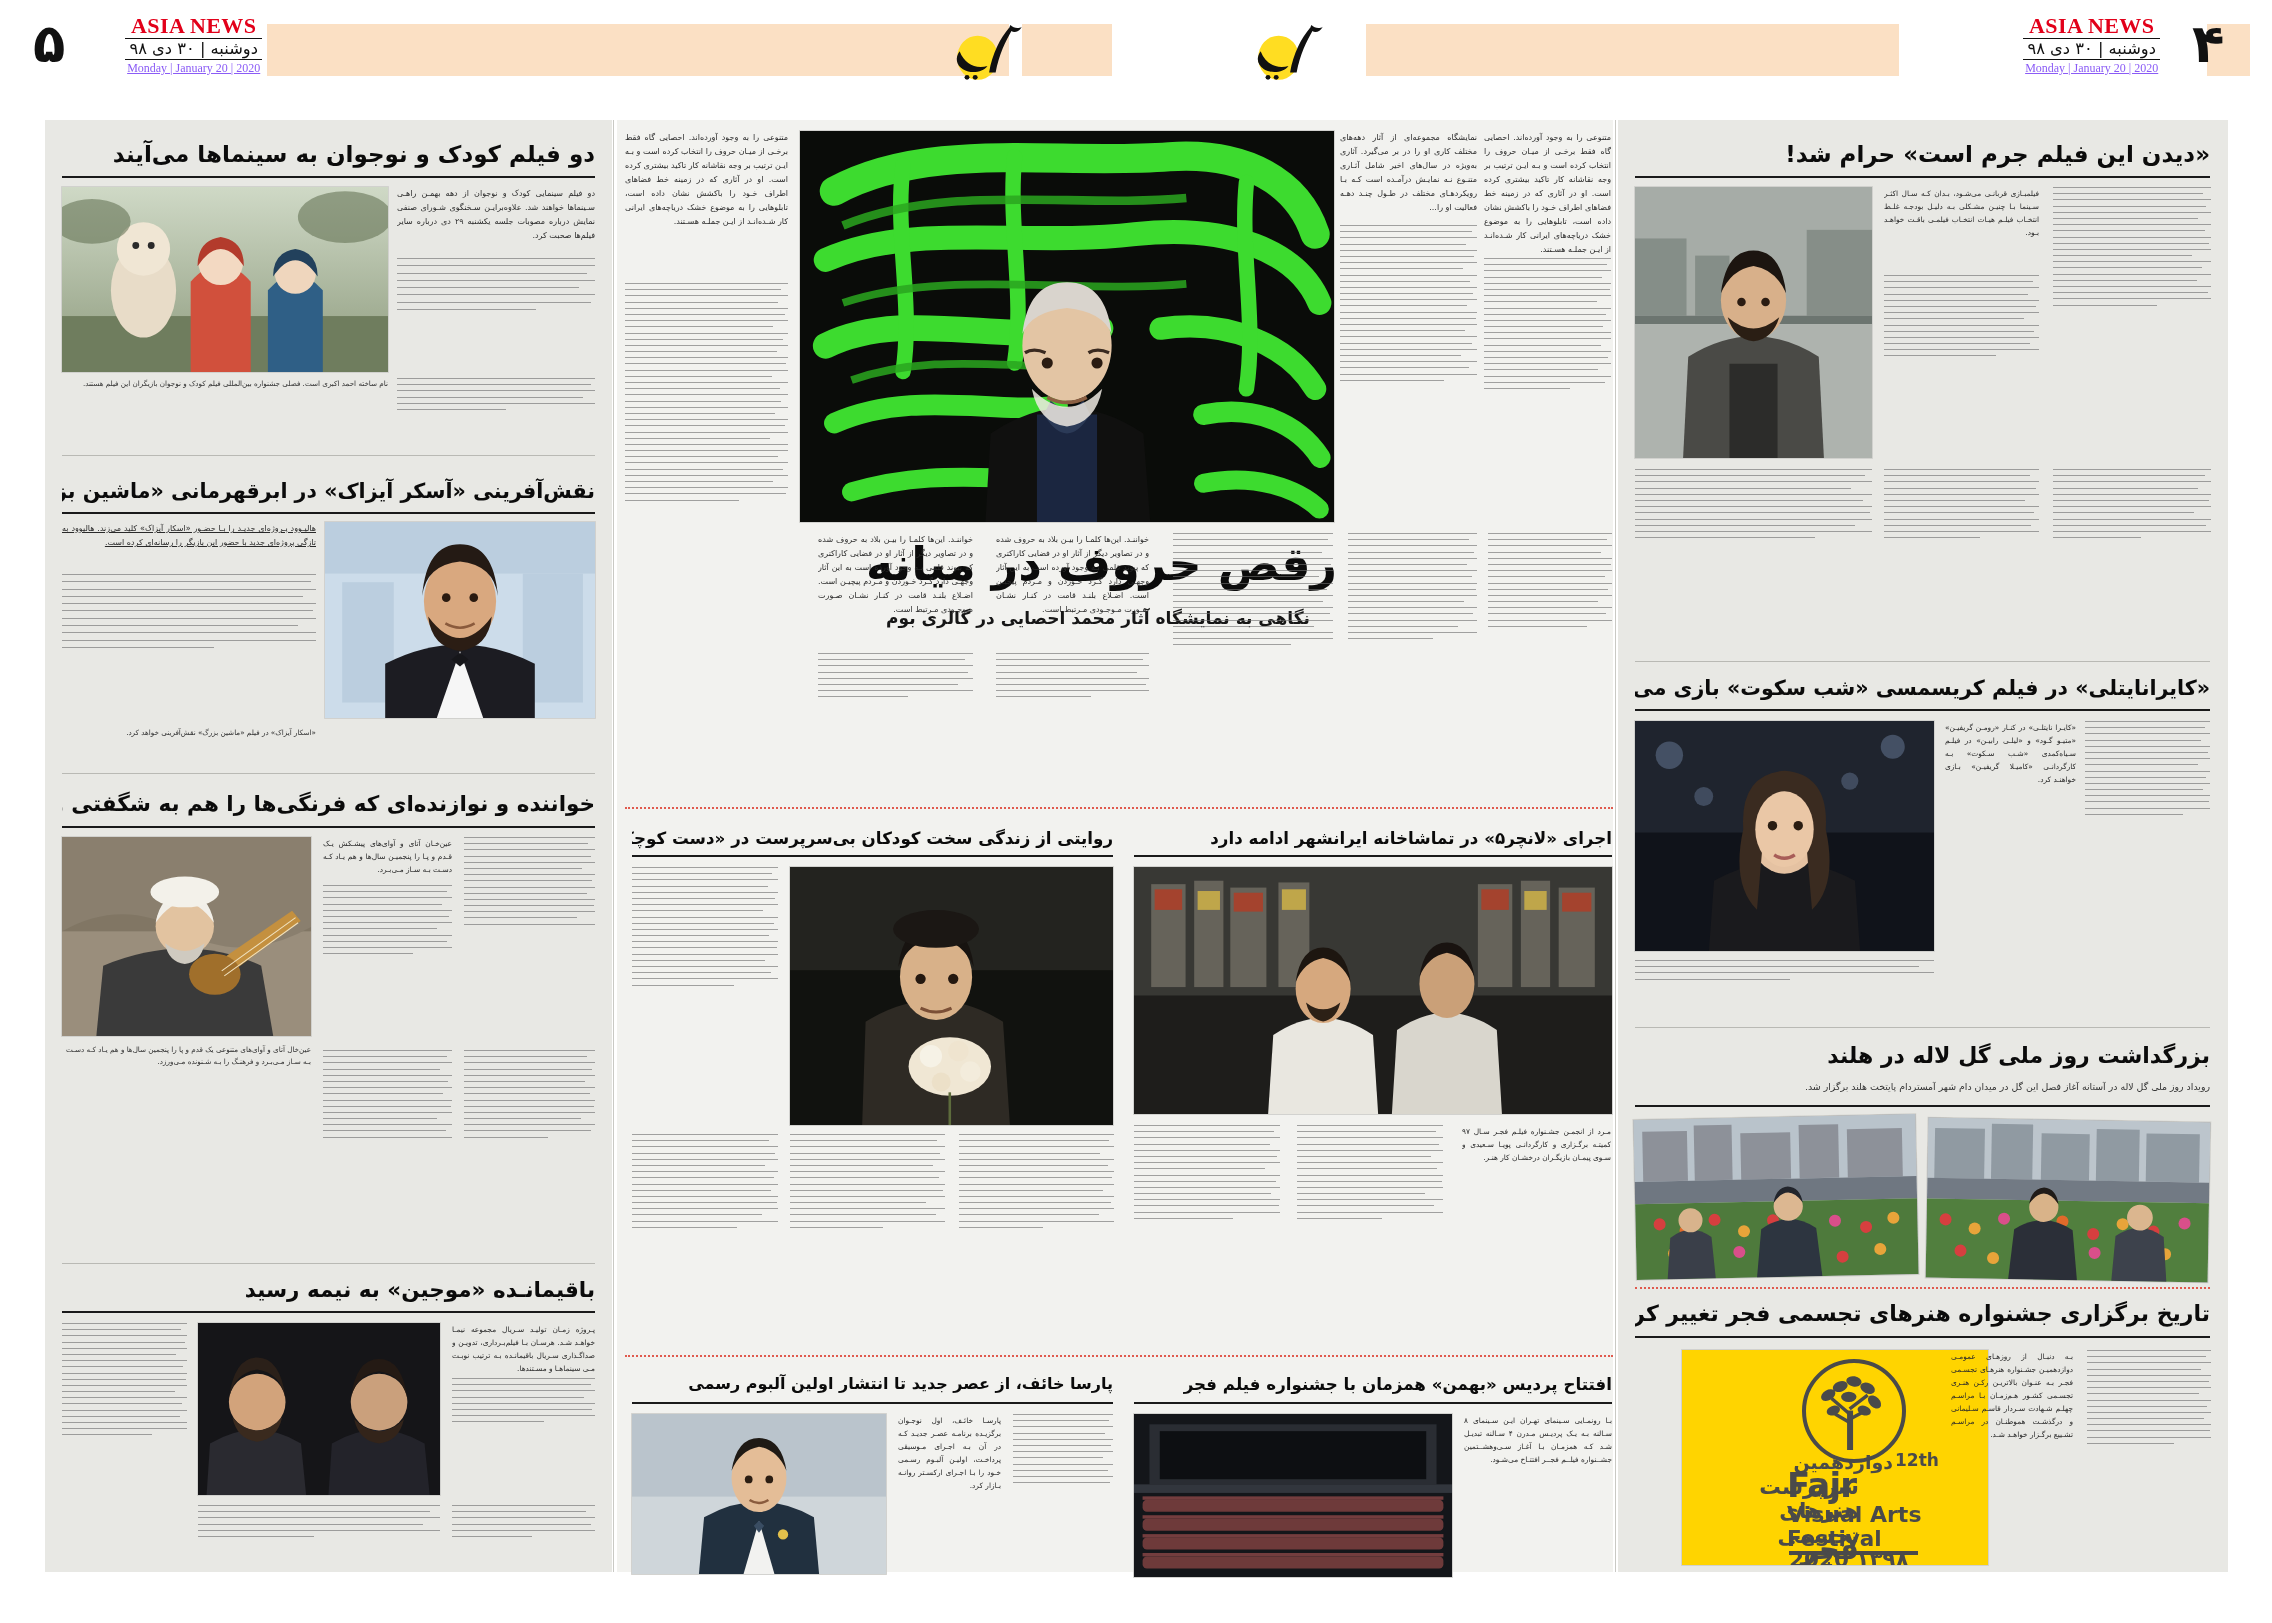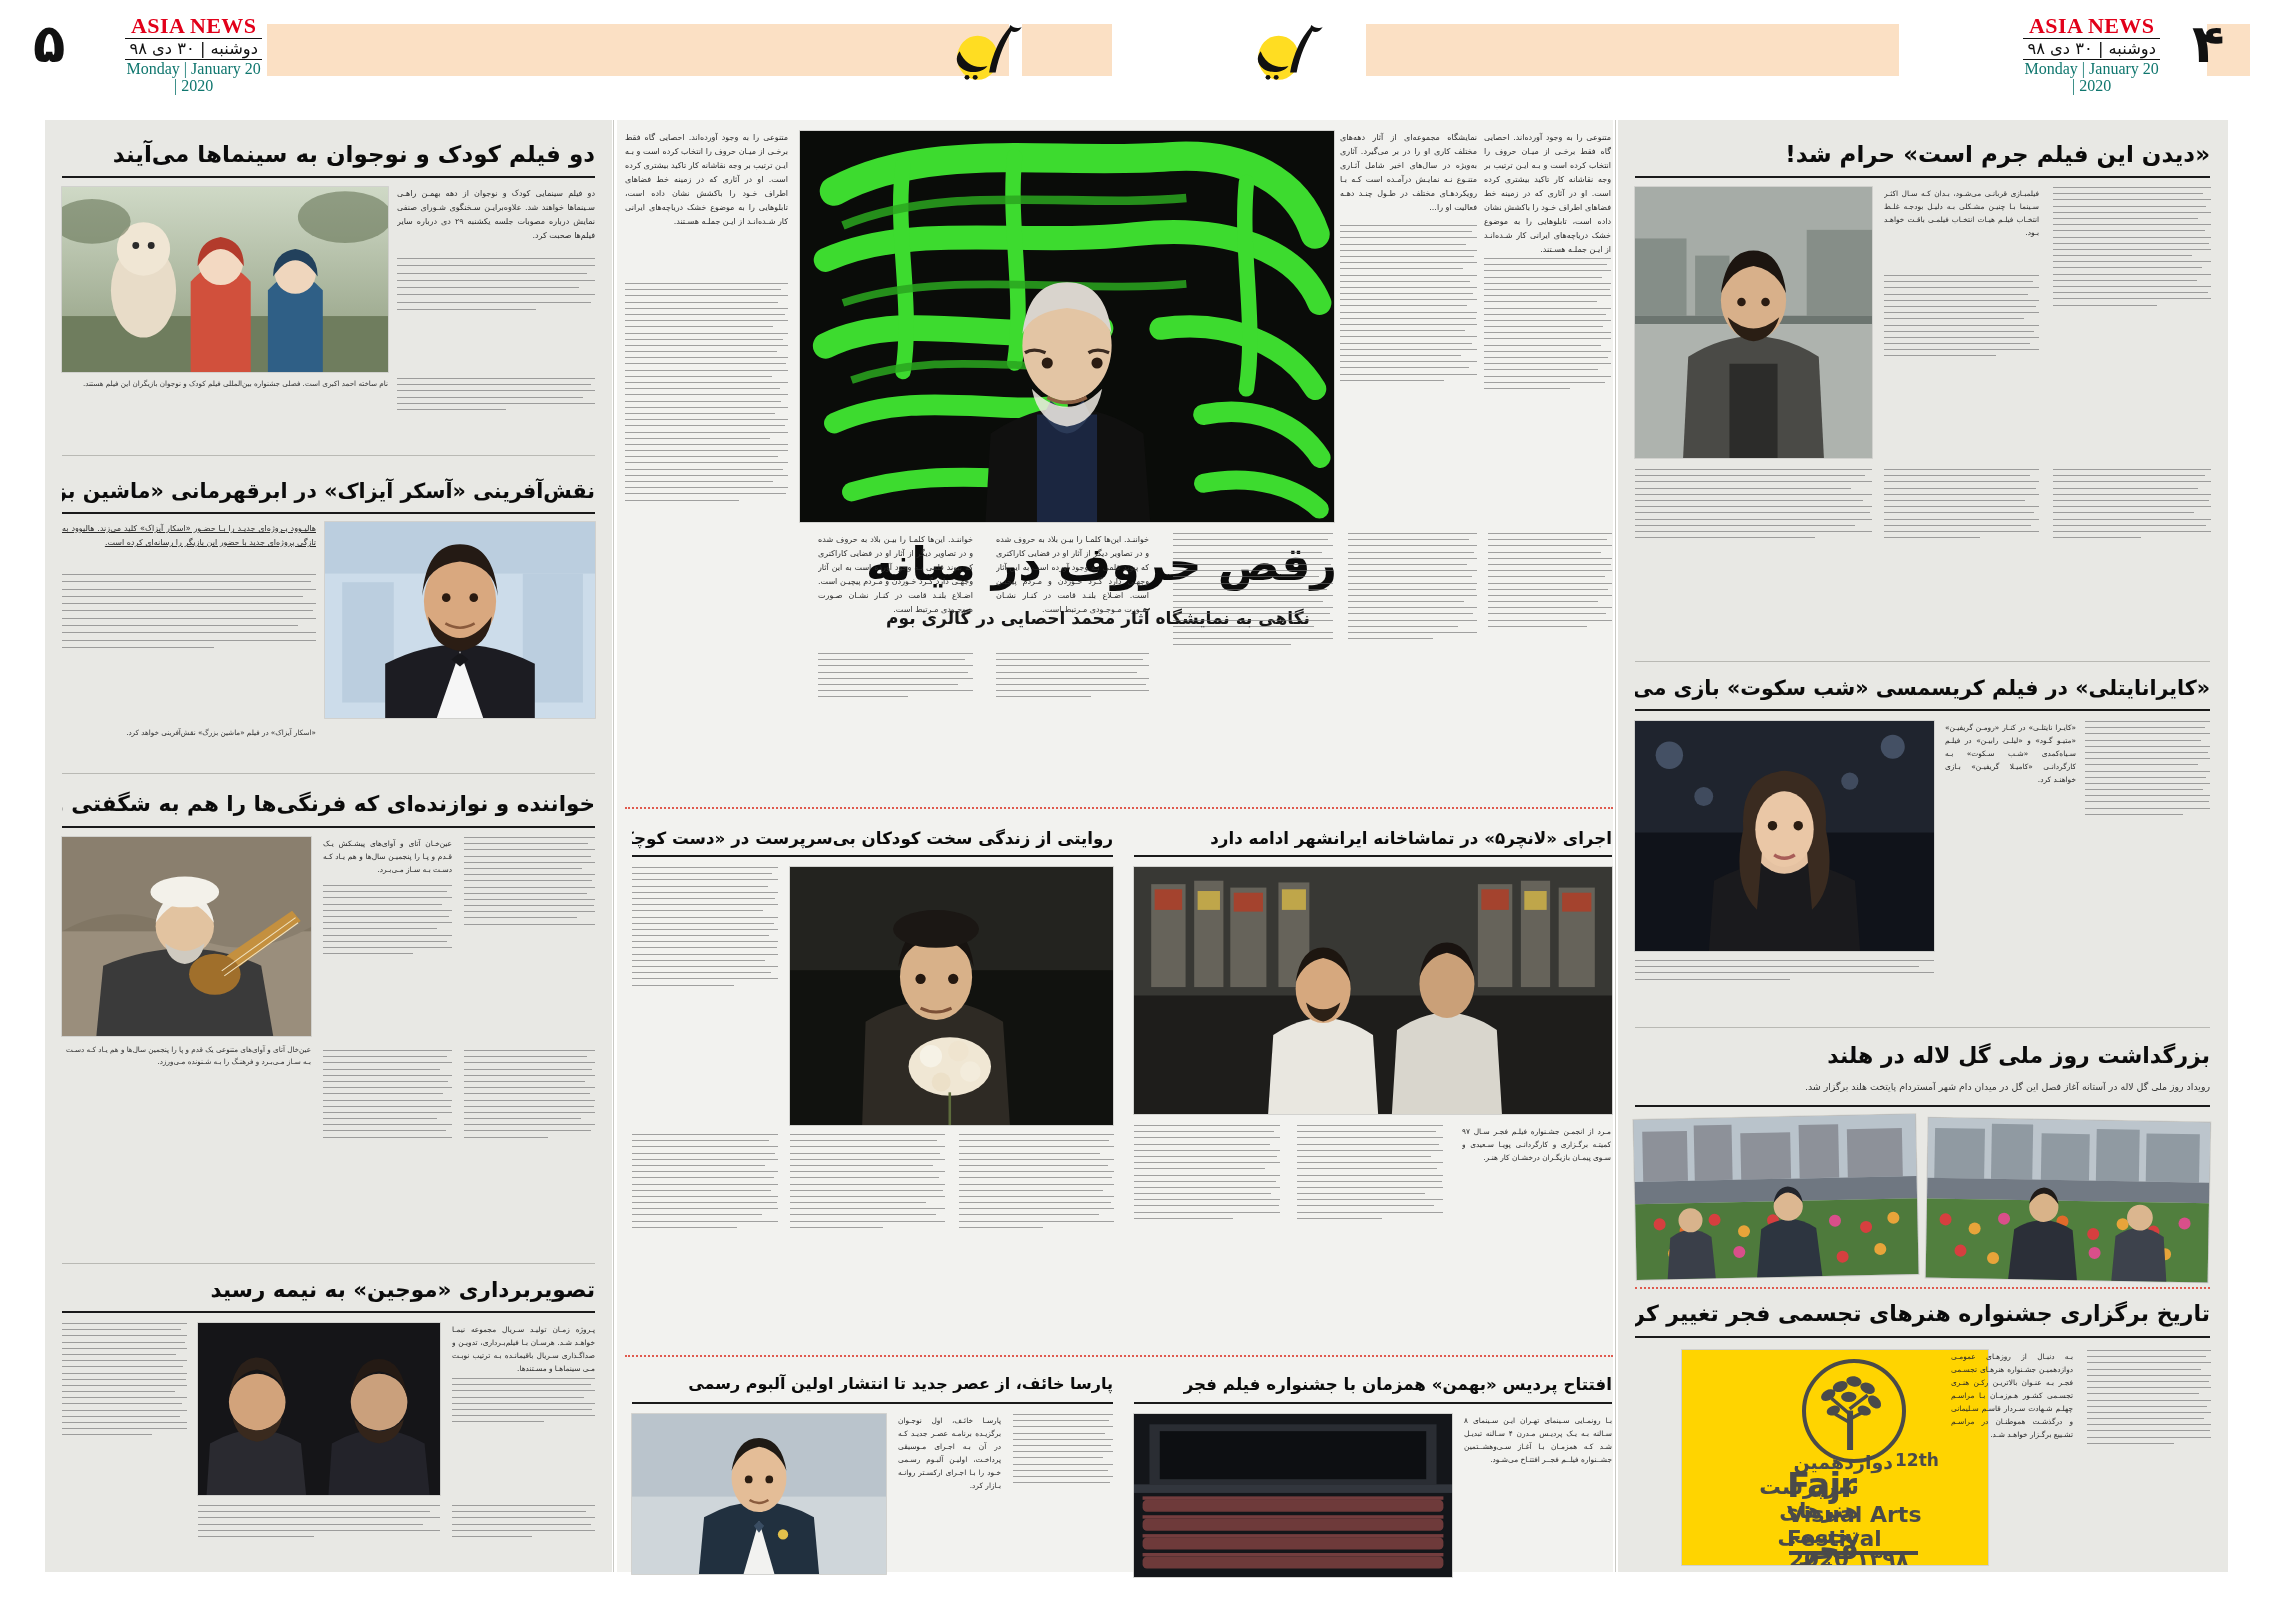--- a/index.html
+++ b/index.html
@@ -8,22 +8,22 @@
     position:relative;width:2273px;height:1623px;background:#ffffff;overflow:hidden;
   }
   
   .mast-band{position:absolute;height:52px;background:#fbe0c4;}
   .mast-box{position:absolute;background:#ffffff;text-align:center;}
   .mast-title{color:#e2001a;font-family:"Liberation Serif","DejaVu Serif",serif;
     font-weight:bold;font-size:22px;letter-spacing:0.4px;line-height:24px;}
   .mast-fa{font-size:16.3px;line-height:20.6px;color:#111;direction:rtl;
     border-top:1.4px solid #111;border-bottom:1px solid #111;
     font-family:"DejaVu Sans",sans-serif;}
-  .mast-en{font-size:16px;line-height:17px;color:#0f766e;
-    font-family:"Liberation Serif","DejaVu Serif",serif;}
+  .mast-en{font-size:12px;line-height:17px;color:#8b5cf6;
+    font-family:"Liberation Serif","DejaVu Serif",serif;text-decoration:underline;}
   .pagenum{position:absolute;font-size:53px;font-weight:bold;color:#111;
     font-family:"DejaVu Sans",sans-serif;line-height:53px;}
   .logo-wrap{position:absolute;}
   
   .sheet{position:absolute;background:#e8e8e4;}
   .centre-sheet{position:absolute;background:#f2f2ef;}
   
   .hl{position:absolute;direction:rtl;text-align:right;font-weight:bold;color:#0b0b0b;
       font-family:"DejaVu Sans",sans-serif;white-space:nowrap;overflow:hidden;}
   .sub{position:absolute;direction:rtl;text-align:right;color:#161616;
@@ -284,21 +284,21 @@
     <i style="width:100%"></i>
       <i style="width:99%"></i>
       <i style="width:100%"></i>
       <i style="width:89%"></i>
     <i style="width:100%"></i>
       <i style="width:97%"></i>
       <i style="width:64%"></i>
   </div>
   <div class="thin" style="left:62px;top:1263px;width:533px;"></div>
 
-  <div class="hl" style="left:62px;top:1276px;width:533px;font-size:21.5px;line-height:28px;">تصویربرداری «موجین» به نیمه رسید</div>
+  <div class="hl" style="left:62px;top:1276px;width:533px;font-size:21.5px;line-height:28px;">باقیمانـده «موجین» به نیمه رسید</div>
   <div class="rule" style="left:62px;top:1311px;width:533px;height:1.7px;"></div>
 
   <div class="photo frame" style="left:198px;top:1323px;width:242px;height:172px;">
     <svg class="ph-in" viewBox="0 0 282 200" preserveAspectRatio="none">
       <rect width="282" height="200" fill="#151518"></rect>
       <g>
         <path d="M10 200 L14 140 Q68 108 120 140 L126 200 Z" fill="#2a2a30"></path>
         <circle cx="69" cy="92" r="33" fill="#d2a37b"></circle>
         <path d="M36 88 Q42 40 69 40 Q96 40 102 88 Q96 58 69 54 Q42 58 36 88" fill="#2b2019"></path>
         <path d="M40 110 q29 30 58 0 q-6 26 -29 28 q-23 -2 -29 -28" fill="#3a2a1e"></path>

